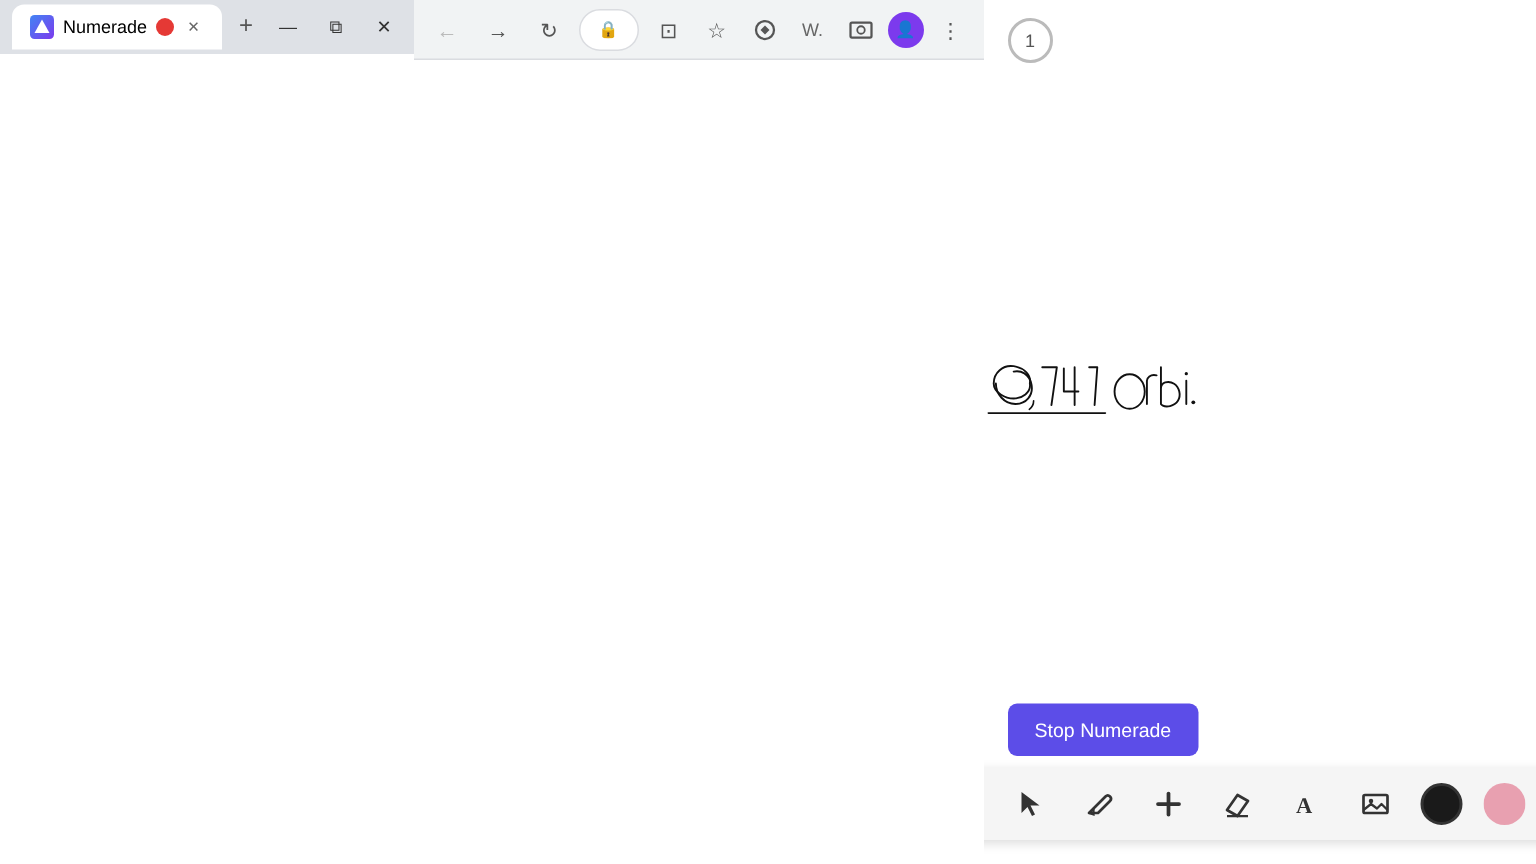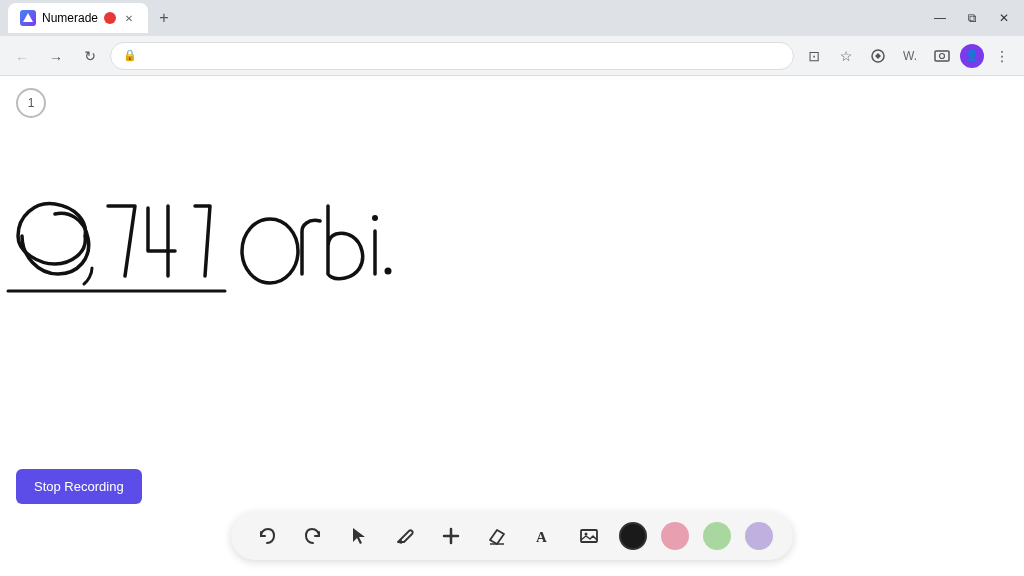--- a/index.html
+++ b/index.html
@@ -10,21 +10,21 @@
       height: 576px;
       overflow: hidden;
       background: #fff;
     }
 
     
     .browser-frame {
       width: 100%;
       height: 100%;
       display: flex;
-      flex-direction: column;
+      flex-direction: row;
     }
 
     .title-bar {
       background: #dee1e6;
       height: 36px;
       display: flex;
       align-items: center;
       padding: 0 8px;
       gap: 4px;
     }
@@ -352,21 +352,21 @@
       <path d="M 328 100 L 328 168 C 328 168, 332 175, 345 172 C 358 169, 365 158, 362 145 C 359 132, 348 125, 336 128 C 330 130, 328 135, 328 140" fill="none" stroke="#111" stroke-width="3.5" stroke-linecap="round"></path>
 
       <circle cx="375" cy="112" r="3" fill="#111"></circle>
 
       <path d="M 375 125 L 375 168" fill="none" stroke="#111" stroke-width="3.5" stroke-linecap="round"></path>
 
       <circle cx="388" cy="165" r="3.5" fill="#111"></circle>
     </svg>
 
     <button class="stop-recording-btn">
-      <span>Stop Recording</span>
+      <span>Stop Numerade</span>
     </button>
 
     <div class="bottom-toolbar">
 
       <div class="toolbar-tool" title="Undo">
         <svg width="20" height="20" viewBox="0 0 20 20">
           <path d="M4 10 C4 6, 7 3, 11 3 C15 3, 17 6, 17 10 C17 14, 14 17, 10 17" fill="none" stroke="#333" stroke-width="2" stroke-linecap="round"></path>
           <polyline points="4,6 4,10 8,10" fill="none" stroke="#333" stroke-width="2" stroke-linecap="round" stroke-linejoin="round"></polyline>
         </svg>
       </div>

